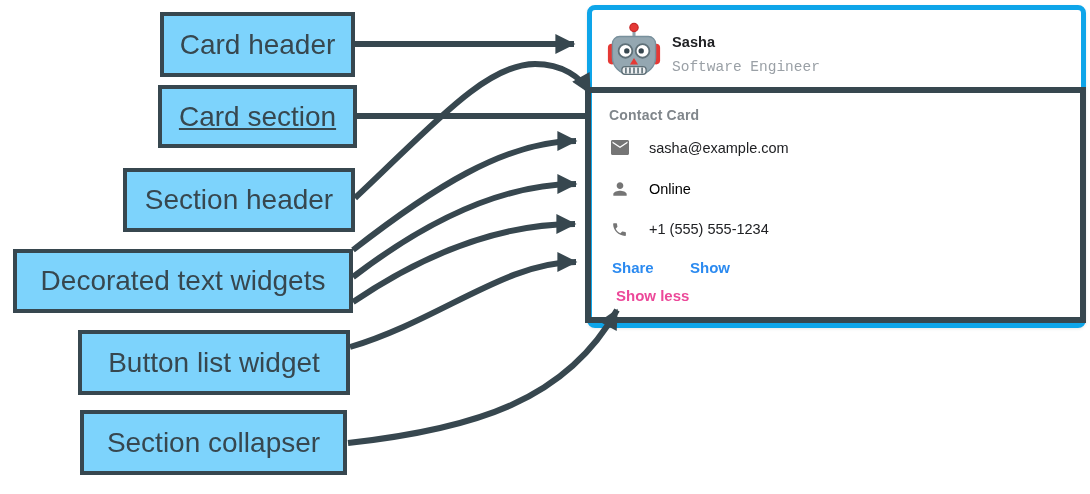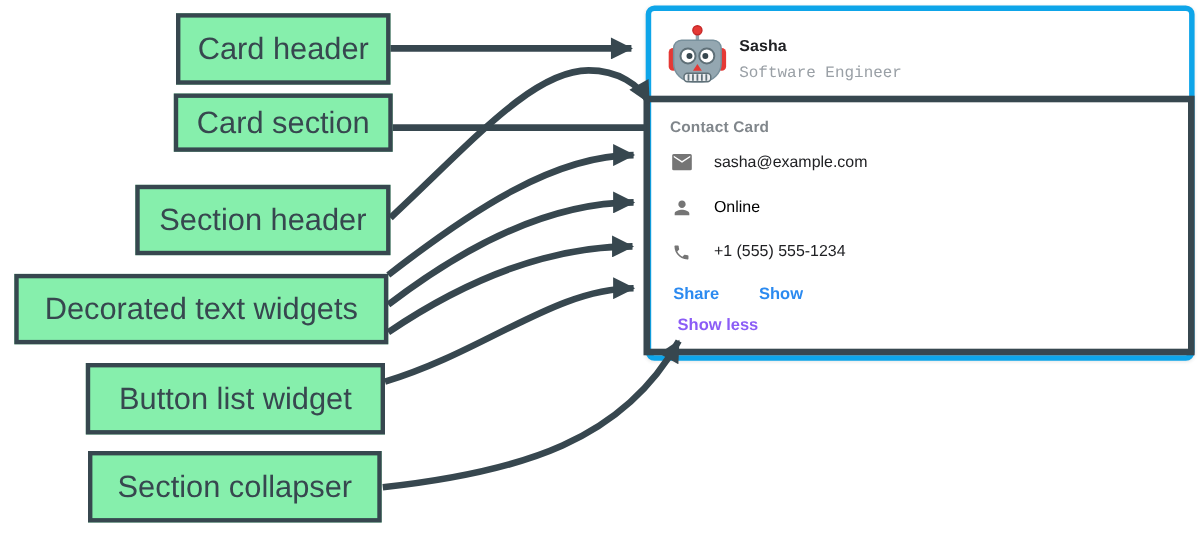--- a/index.html
+++ b/index.html
@@ -49,38 +49,38 @@
   .text-btn {
     position: absolute; top: 0;
     font-size: 15px; font-weight: 700; color: #2b8af0;
     background: none; border: none; cursor: pointer;
     font-family: "Liberation Sans", sans-serif;
   }
   .btn-share { left: 20px; }
   .btn-edit  { left: 98px; }
   .collapse-btn {
     position: absolute; left: 24px; top: 277px;
-    font-size: 15px; font-weight: 700; color: #8b5cf6;
+    font-size: 15px; font-weight: 700; color: #ec4899;
     background: none; border: none; cursor: pointer;
     font-family: "Liberation Sans", sans-serif;
   }
 
   
   .label-box {
     position: absolute;
     display: flex; align-items: center; justify-content: center;
-    background: #86efac;
+    background: #7dd3fc;
     border: 4px solid #37474f;
     color: #37474f;
     font-size: 28px;
     z-index: 4;
     white-space: nowrap;
   }
   .lb-card-header   { left: 160px; top: 12px;  width: 195px; height: 65px; }
-  .lb-card-section  { left: 158px; top: 85px;  width: 199px; height: 53px; }
+  .lb-card-section  { left: 158px; top: 85px;  width: 199px; height: 63px; text-decoration: underline; }
   .lb-section-header{ left: 123px; top: 168px; width: 232px; height: 64px; }
   .lb-decorated     { left: 13px;  top: 249px; width: 340px; height: 64px; }
   .lb-button-list   { left: 78px;  top: 330px; width: 272px; height: 65px; }
   .lb-collapser     { left: 80px;  top: 410px; width: 267px; height: 65px; }
 
   
   .overlay {
     position: absolute; inset: 0;
     width: 1090px; height: 494px;
     z-index: 5;

